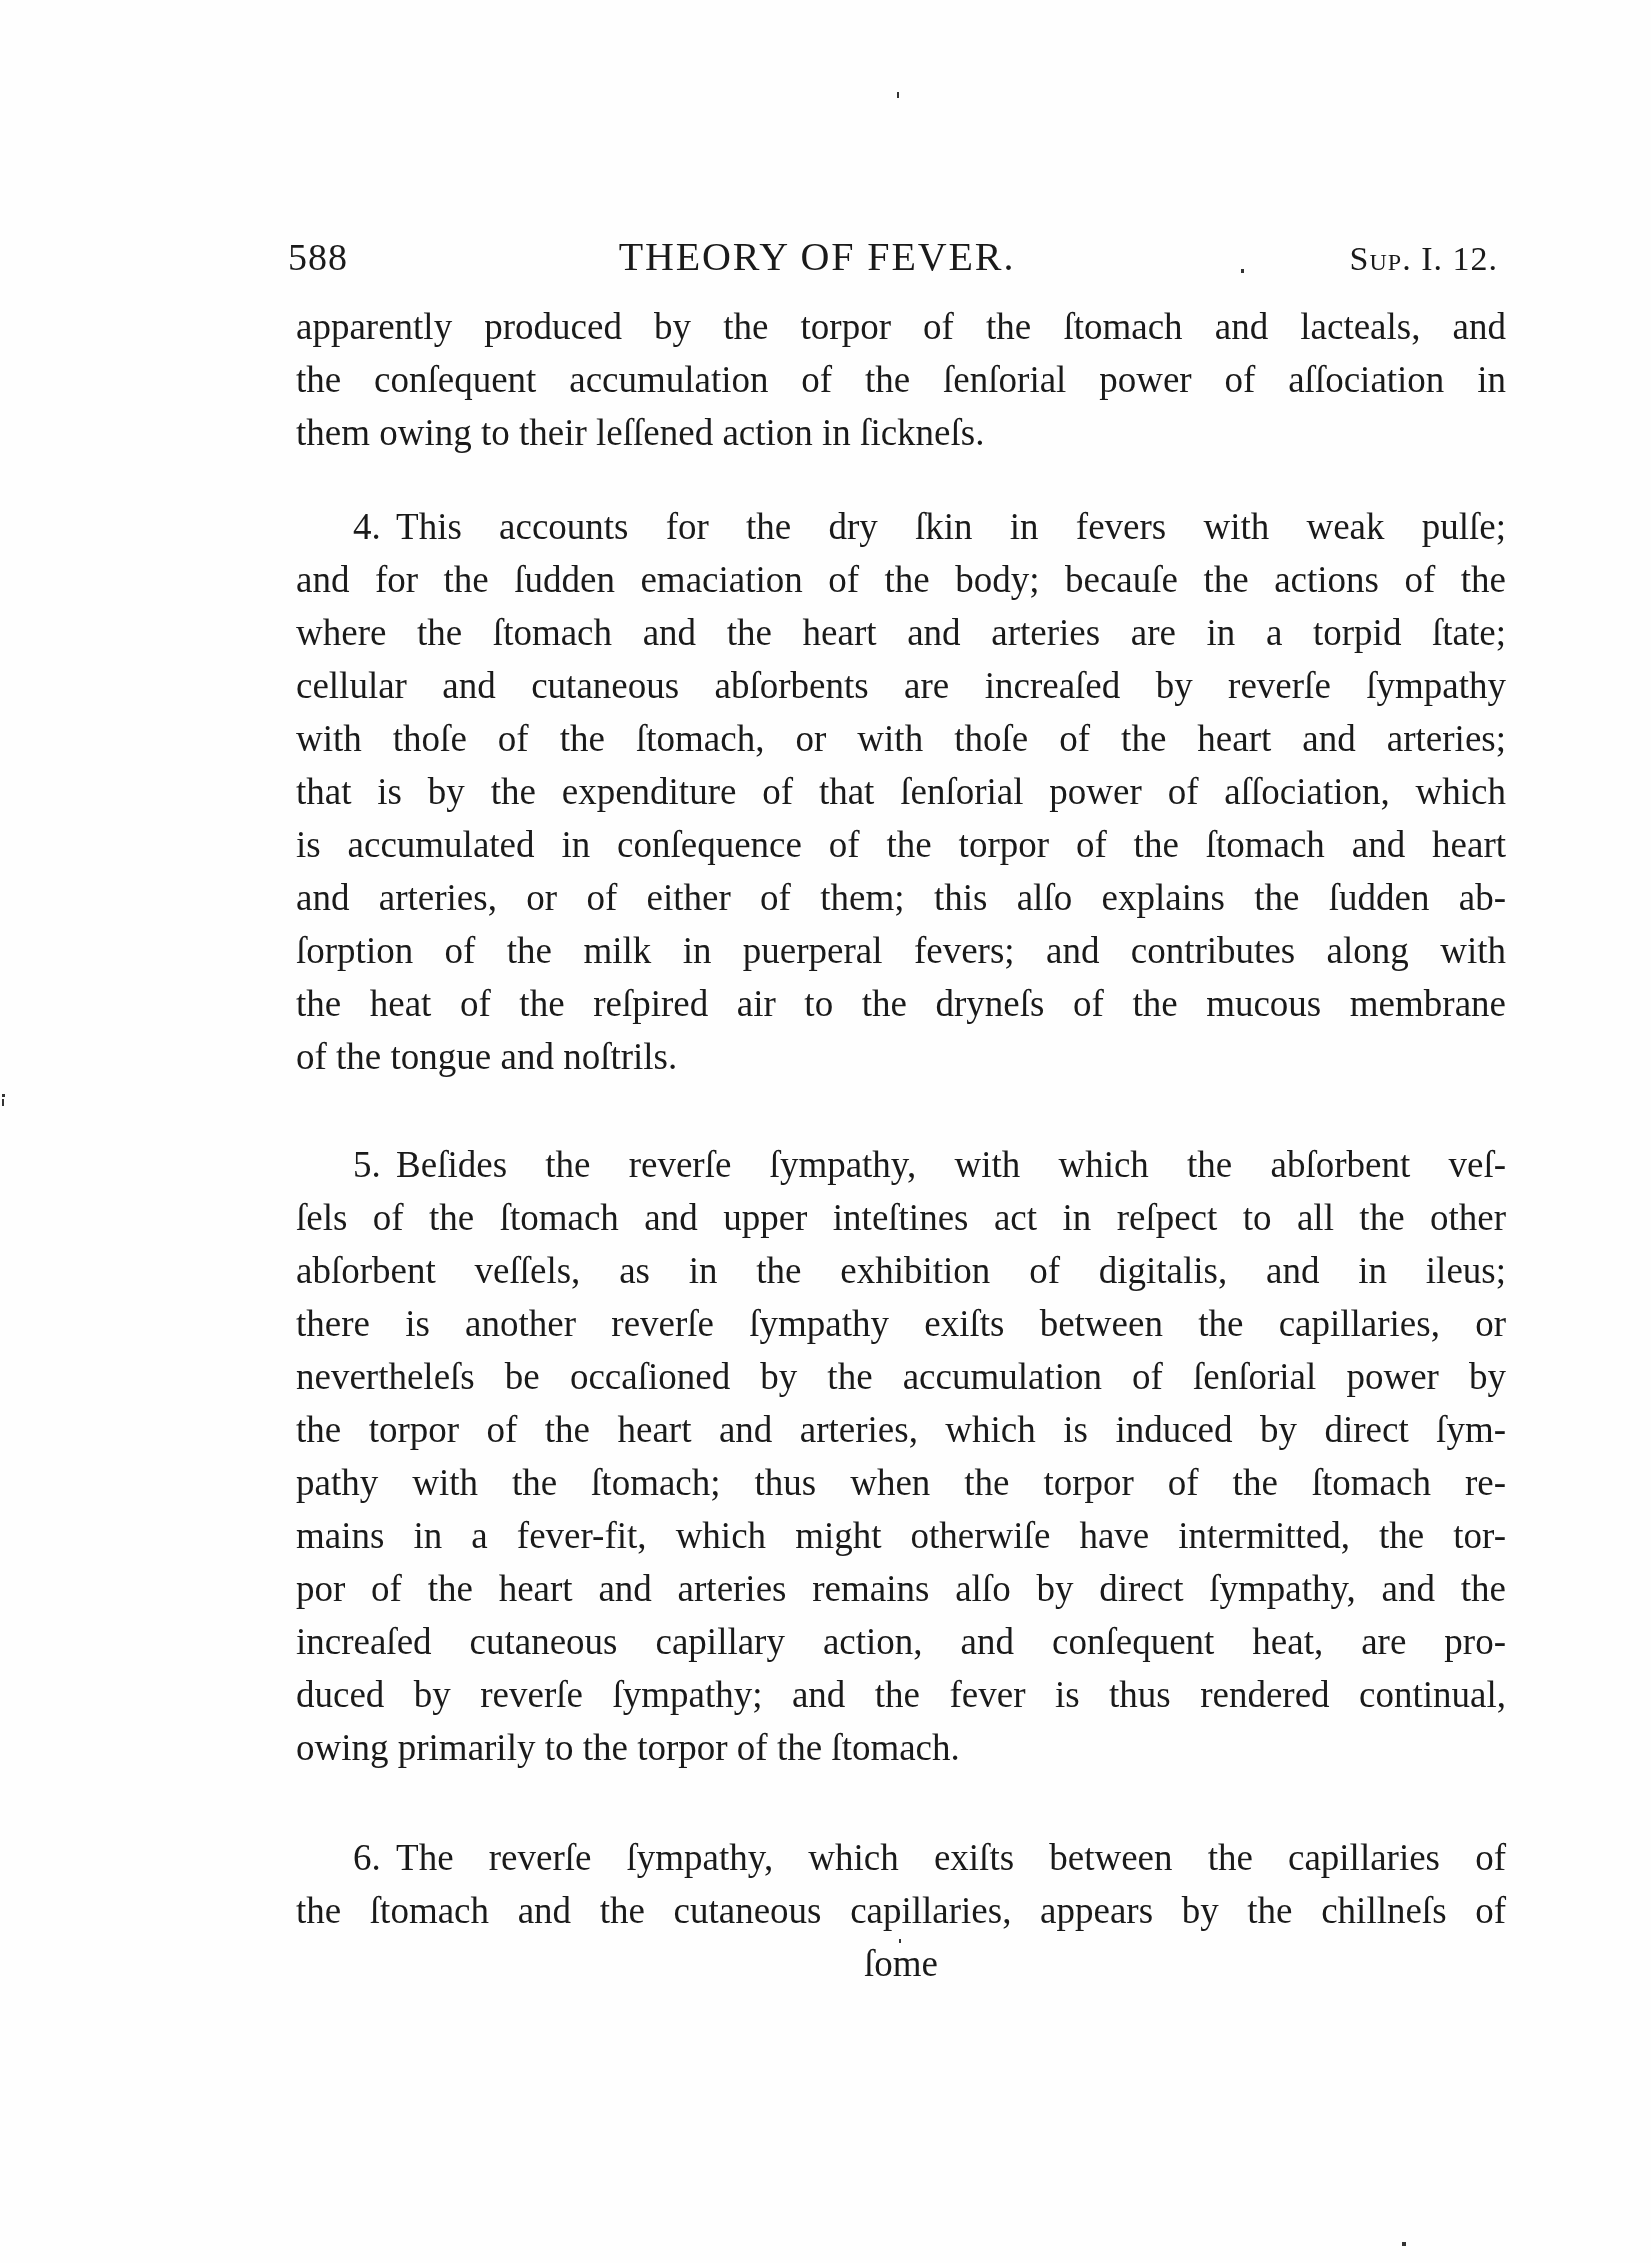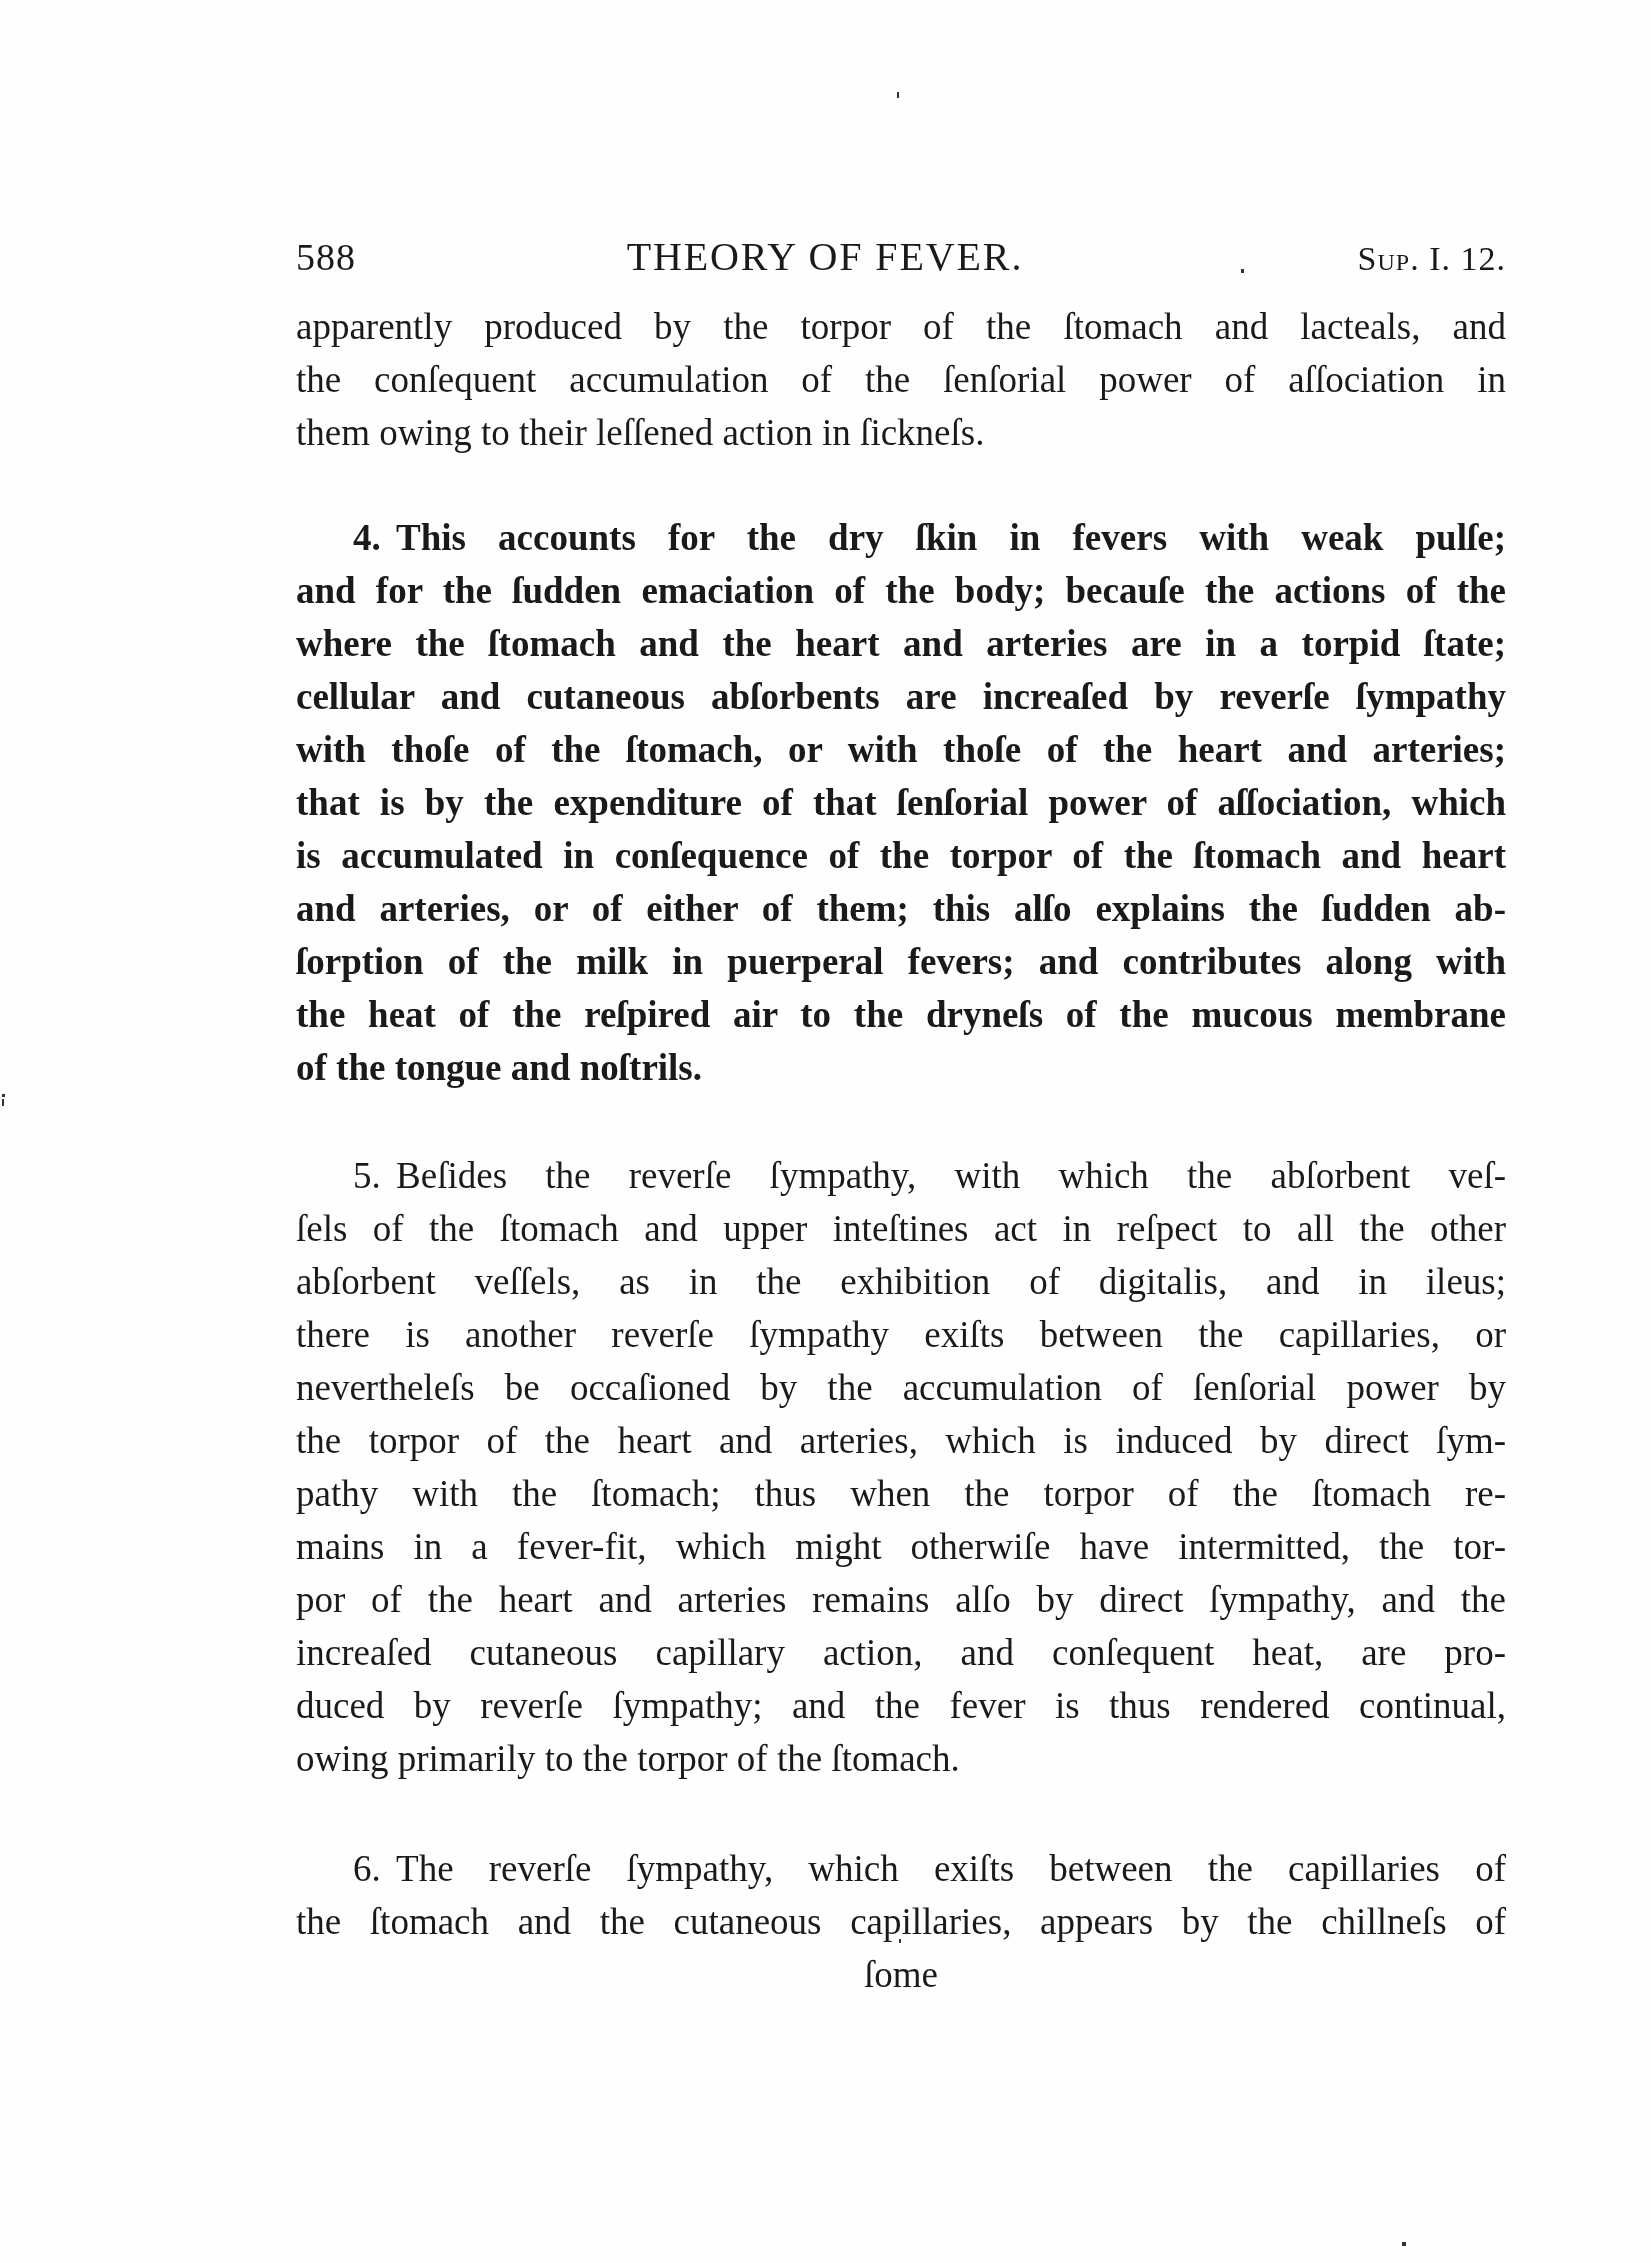--- a/index.html
+++ b/index.html
@@ -18,21 +18,21 @@
     .page {
       position: absolute;
       left: 0; top: 0;
       width: 1652px;
       height: 2264px;
       background: #fefefe;
     }
     
     .running-head {
       position: absolute;
-      left: 296px;
+      left: 288px;
       top: 233px;
       width: 1210px;
       height: 57px;
       display: flex;
       align-items: baseline;
       justify-content: space-between;
     }
     .running-head .folio {
       font-size: 38px;
       letter-spacing: 1px;
@@ -76,21 +76,21 @@
     .para .line.last {
       text-align-last: left;
     }
     .para .line.indent {
       padding-left: 57px;
     }
     .para .num {
       display: inline-block;
       margin-right: 15.3px;
     }
-    .gap-1 { margin-top: 52px; font-weight: bold; }
+    .gap-1 { margin-top: 41px; }
     .gap-2 { margin-top: 55px; }
     .gap-3 { margin-top: 57px; }
     .catchword {
       display: block;
       text-align: center;
       font-size: 37px;
       line-height: 53px;
     }
     
     .speck {

